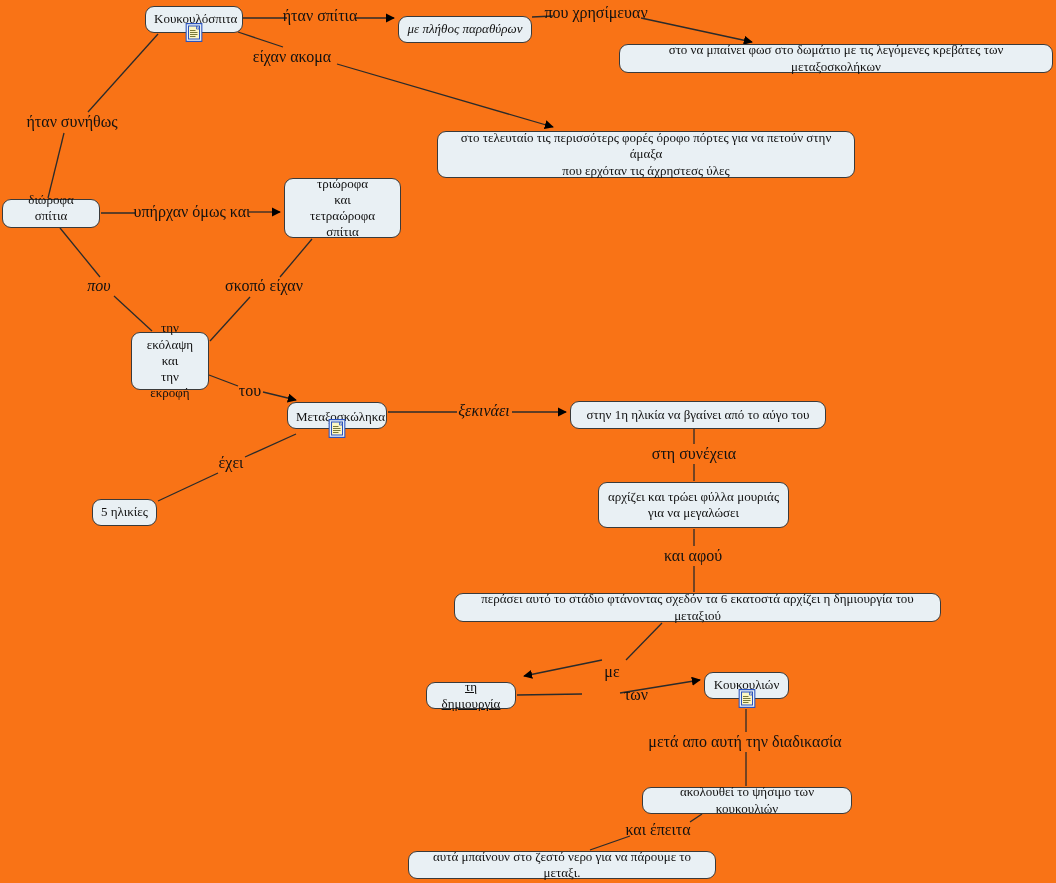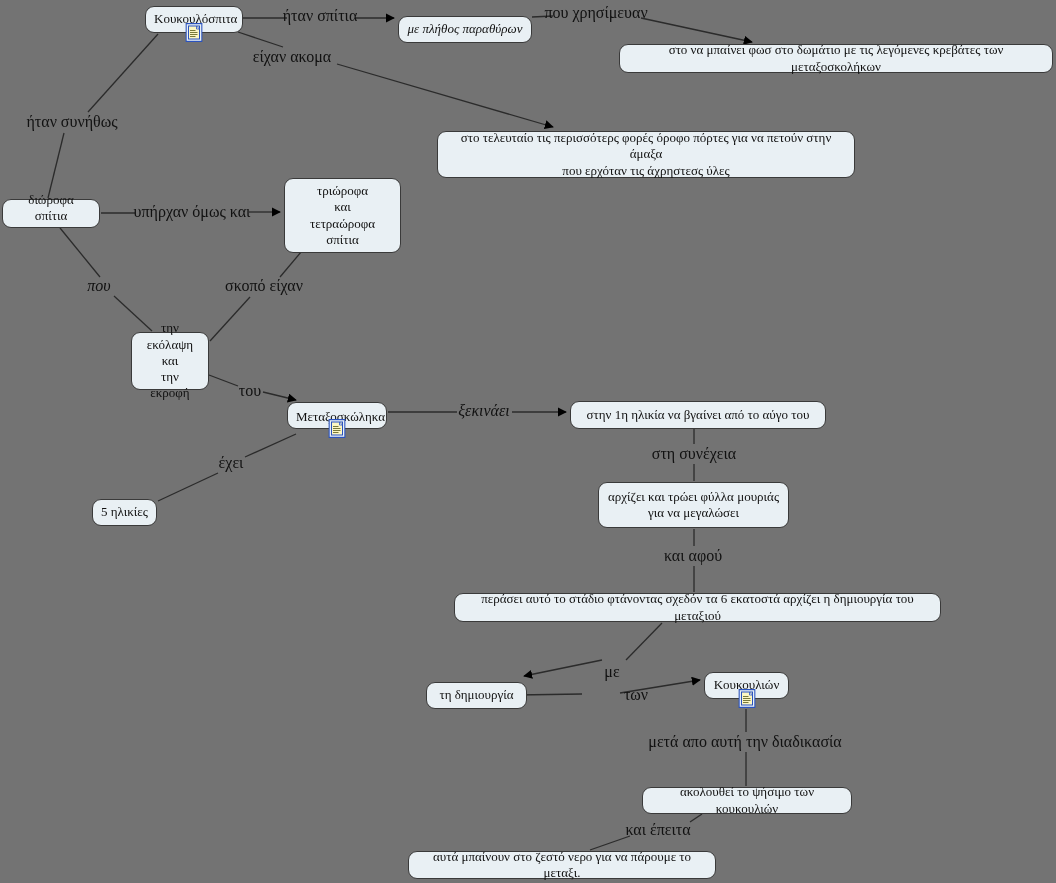--- a/index.html
+++ b/index.html
@@ -7,21 +7,21 @@
     padding: 0;
     background: #ffffff;
   }
   body {
     font-family: "Liberation Serif", "DejaVu Serif", serif;
   }
   #canvas {
     position: relative;
     width: 1056px;
     height: 883px;
-    background: #737373;
+    background: #f97316;
     overflow: hidden;
   }
   #edge-layer {
     position: absolute;
     left: 0;
     top: 0;
     width: 1056px;
     height: 883px;
     pointer-events: none;
   }
@@ -139,21 +139,21 @@
               <line x1="4.5" y1="9.5" x2="12" y2="9.5"></line>
               <line x1="4.5" y1="11.5" x2="12" y2="11.5"></line>
               <line x1="4.5" y1="13.5" x2="10" y2="13.5"></line>
             </g>
           </svg></span></div>
       <div class="node" style="left: 398px; top: 16px; width: 134px; height: 27px; font-style: italic;"><span class="label">με πλήθος παραθύρων</span></div>
       <div class="node" style="left: 619px; top: 44px; width: 434px; height: 29px;"><span class="label">στο να μπαίνει φωσ στο δωμάτιο με τις λεγόμενες κρεβάτες των μεταξοσκολήκων</span></div>
       <div class="node" style="left: 437px; top: 131px; width: 418px; height: 47px;"><span class="label">στο τελευταίο τις περισσότερς φορές όροφο πόρτες για να πετούν στην άμαξα
 που ερχόταν τις άχρηστεσς ύλες</span></div>
       <div class="node" style="left: 2px; top: 199px; width: 98px; height: 29px; align-items: flex-end;"><span class="label">διώροφα σπίτια</span></div>
-      <div class="node" style="left: 284px; top: 178px; width: 117px; height: 75px;"><span class="label">τριώροφα
+      <div class="node" style="left: 284px; top: 178px; width: 117px; height: 60px;"><span class="label">τριώροφα
 και
 τετραώροφα σπίτια</span></div>
       <div class="node" style="left: 131px; top: 332px; width: 78px; height: 58px;"><span class="label">την εκόλαψη
 και
 την εκροφή</span></div>
       <div class="node" style="left: 287px; top: 402px; width: 100px; height: 27px; align-items: flex-end;"><span class="label">Μεταξοσκώληκα</span><span class="doc-badge"><svg width="17" height="19" viewBox="0 0 17 19">
             <rect x="0.5" y="0.5" width="16" height="18" fill="#e9f0f4" stroke="#2a52be" stroke-width="1.4"></rect>
             <rect x="3" y="3" width="11" height="13" fill="#fdf7c3" stroke="#2a52be" stroke-width="1"></rect>
             <path d="M11 3 L14 6 L11 6 Z" fill="#ffffff" stroke="#2a52be" stroke-width="0.8"></path>
             <g stroke="#6b6b2a" stroke-width="0.9">
@@ -161,21 +161,21 @@
               <line x1="4.5" y1="9.5" x2="12" y2="9.5"></line>
               <line x1="4.5" y1="11.5" x2="12" y2="11.5"></line>
               <line x1="4.5" y1="13.5" x2="10" y2="13.5"></line>
             </g>
           </svg></span></div>
       <div class="node" style="left: 92px; top: 499px; width: 65px; height: 27px;"><span class="label">5 ηλικίες</span></div>
       <div class="node" style="left: 570px; top: 401px; width: 256px; height: 28px;"><span class="label">στην 1η ηλικία να βγαίνει από το αύγο του</span></div>
       <div class="node" style="left: 598px; top: 482px; width: 191px; height: 46px;"><span class="label">αρχίζει και τρώει φύλλα μουριάς
 για να μεγαλώσει</span></div>
       <div class="node" style="left: 454px; top: 593px; width: 487px; height: 29px;"><span class="label">περάσει αυτό το στάδιο φτάνοντας σχεδόν τα 6 εκατοστά αρχίζει η δημιουργία του μεταξιού</span></div>
-      <div class="node" style="left: 426px; top: 682px; width: 101px; height: 27px;"><span class="label">τη δημιουργία</span></div>
+      <div class="node" style="left: 426px; top: 682px; width: 90px; height: 27px; text-decoration: underline;"><span class="label">τη δημιουργία</span></div>
       <div class="node" style="left: 704px; top: 672px; width: 85px; height: 27px;"><span class="label">Κουκουλιών</span><span class="doc-badge"><svg width="17" height="19" viewBox="0 0 17 19">
             <rect x="0.5" y="0.5" width="16" height="18" fill="#e9f0f4" stroke="#2a52be" stroke-width="1.4"></rect>
             <rect x="3" y="3" width="11" height="13" fill="#fdf7c3" stroke="#2a52be" stroke-width="1"></rect>
             <path d="M11 3 L14 6 L11 6 Z" fill="#ffffff" stroke="#2a52be" stroke-width="0.8"></path>
             <g stroke="#6b6b2a" stroke-width="0.9">
               <line x1="4.5" y1="7.5" x2="10" y2="7.5"></line>
               <line x1="4.5" y1="9.5" x2="12" y2="9.5"></line>
               <line x1="4.5" y1="11.5" x2="12" y2="11.5"></line>
               <line x1="4.5" y1="13.5" x2="10" y2="13.5"></line>
             </g>

